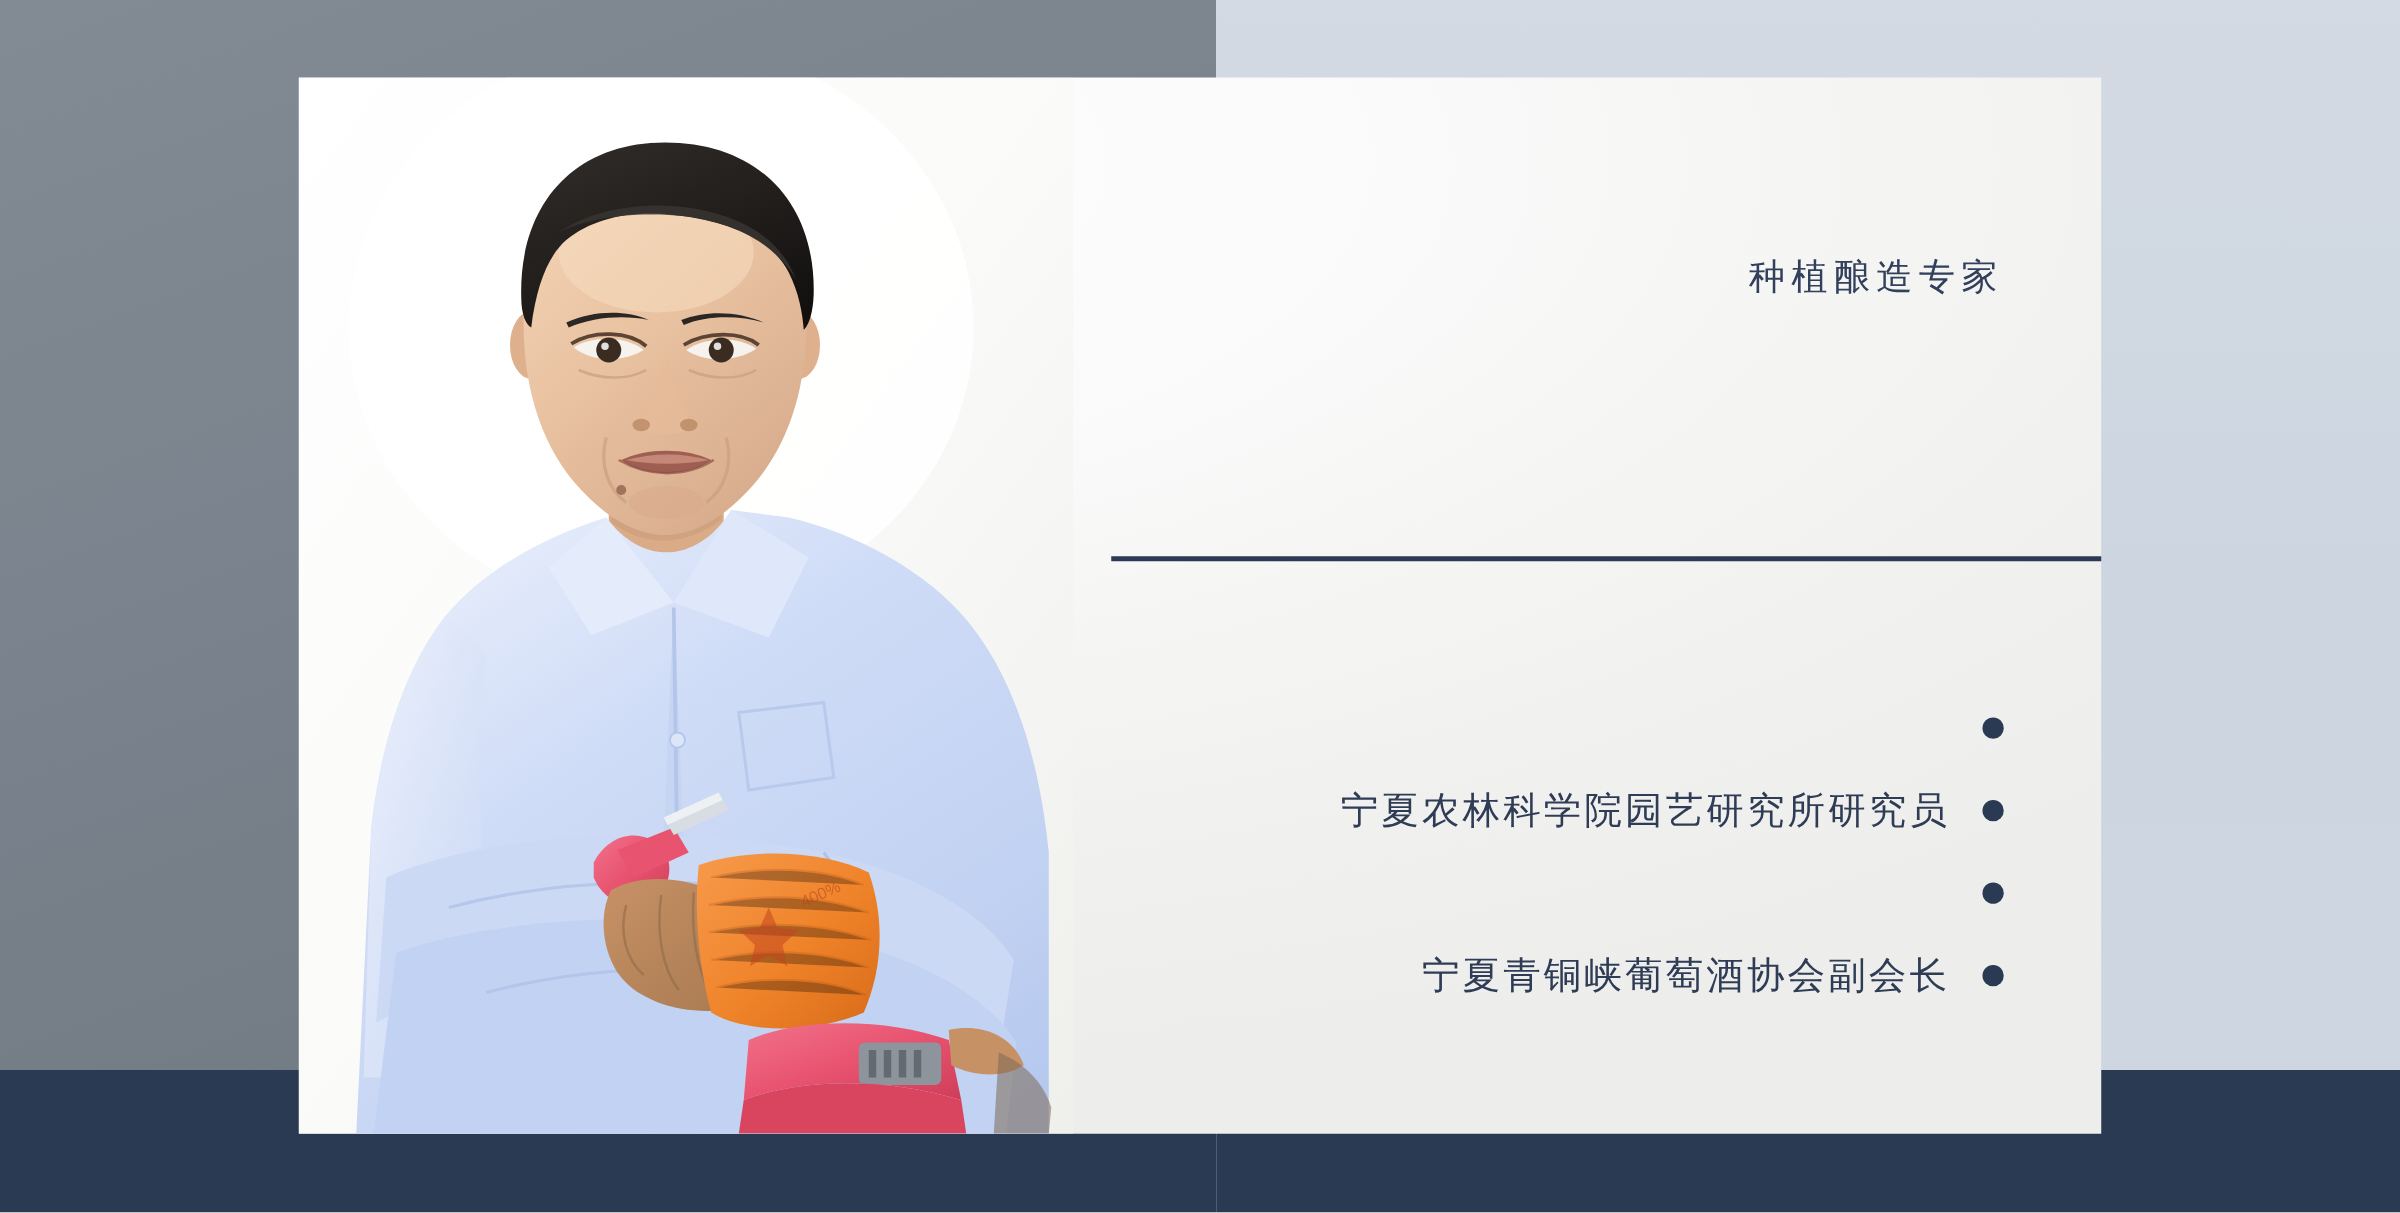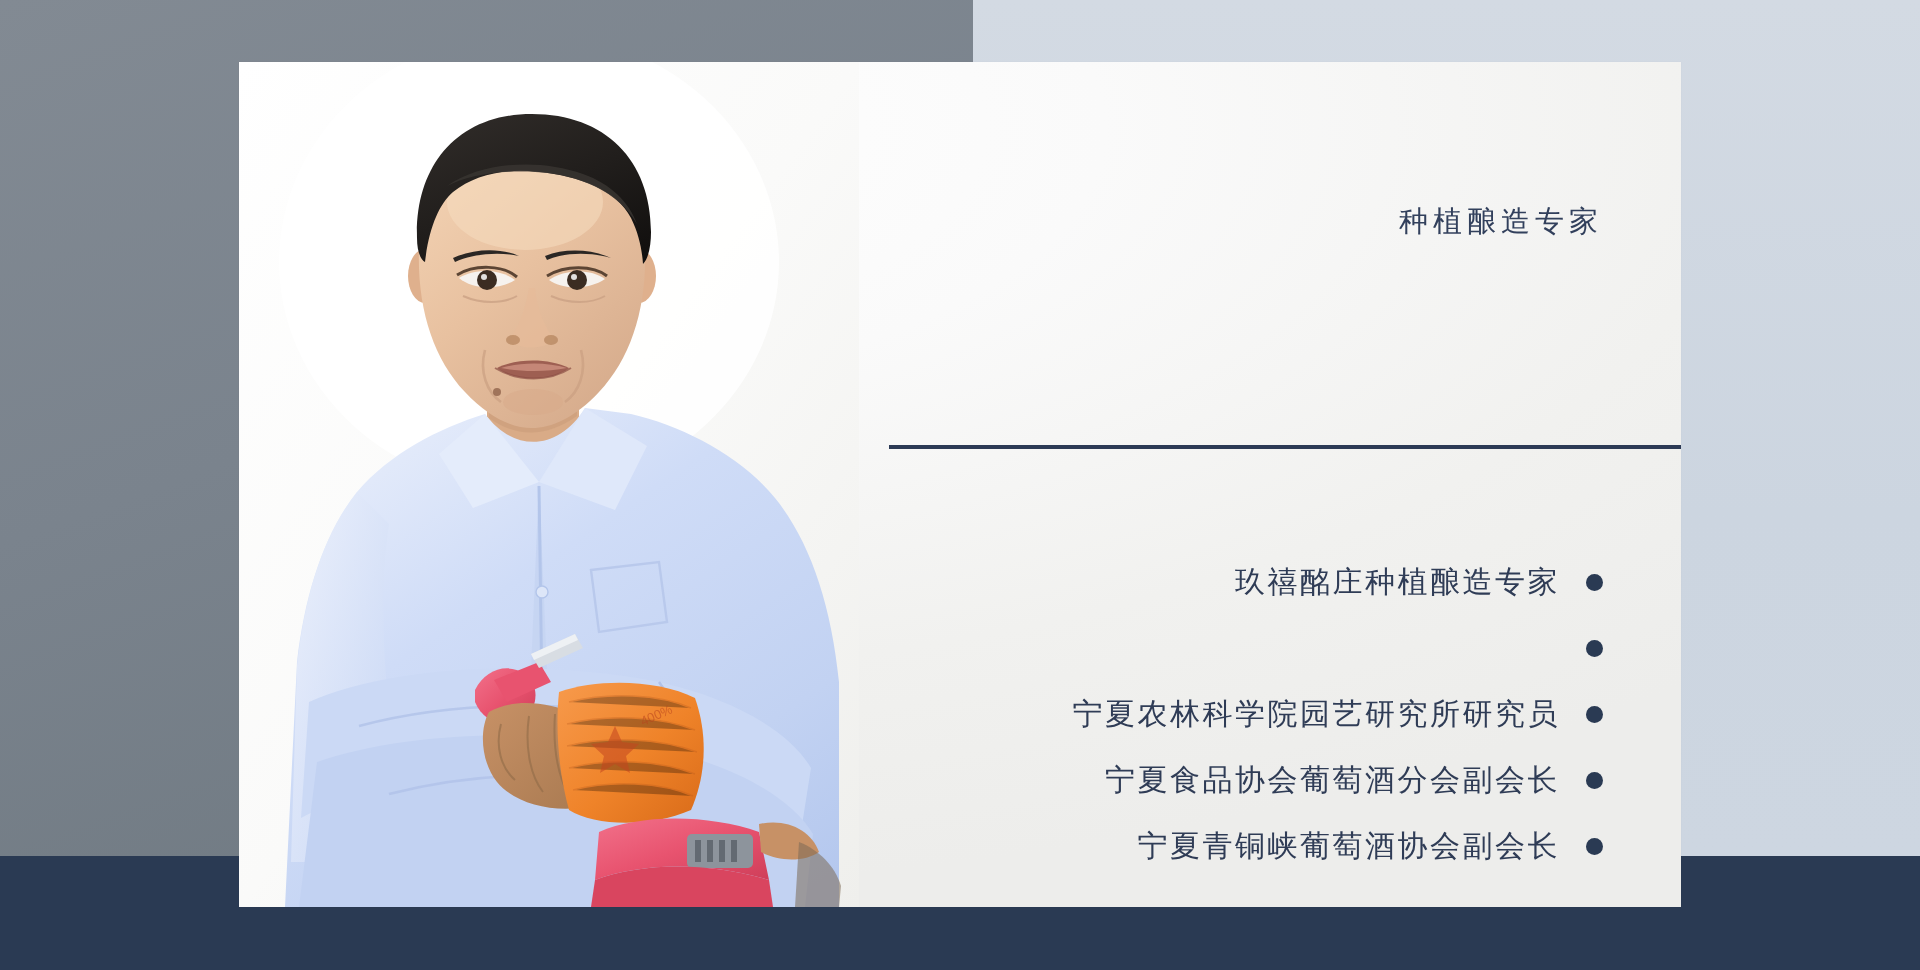--- a/index.html
+++ b/index.html
@@ -295,32 +295,27 @@
     </div>
 
     <div class="textcol">
       <div class="eyebrow">种植酿造专家</div>
     </div>
 
     <div class="rule"></div>
 
     <div class="creds">
       <div class="cred-row">
-        <span class="cred-text">玖禧酩庄种植酿造专家</span>
-        <span class="cred-dot"></span>
-      </div>
-      <div class="cred-row">
         <span class="cred-dot"></span>
       </div>
       <div class="cred-row">
         <span class="cred-text">宁夏农林科学院园艺研究所研究员</span>
         <span class="cred-dot"></span>
       </div>
       <div class="cred-row">
-        <span class="cred-text">宁夏食品协会葡萄酒分会副会长</span>
         <span class="cred-dot"></span>
       </div>
       <div class="cred-row">
         <span class="cred-text">宁夏青铜峡葡萄酒协会副会长</span>
         <span class="cred-dot"></span>
       </div>
     </div>
 
   </div>
 </div>

